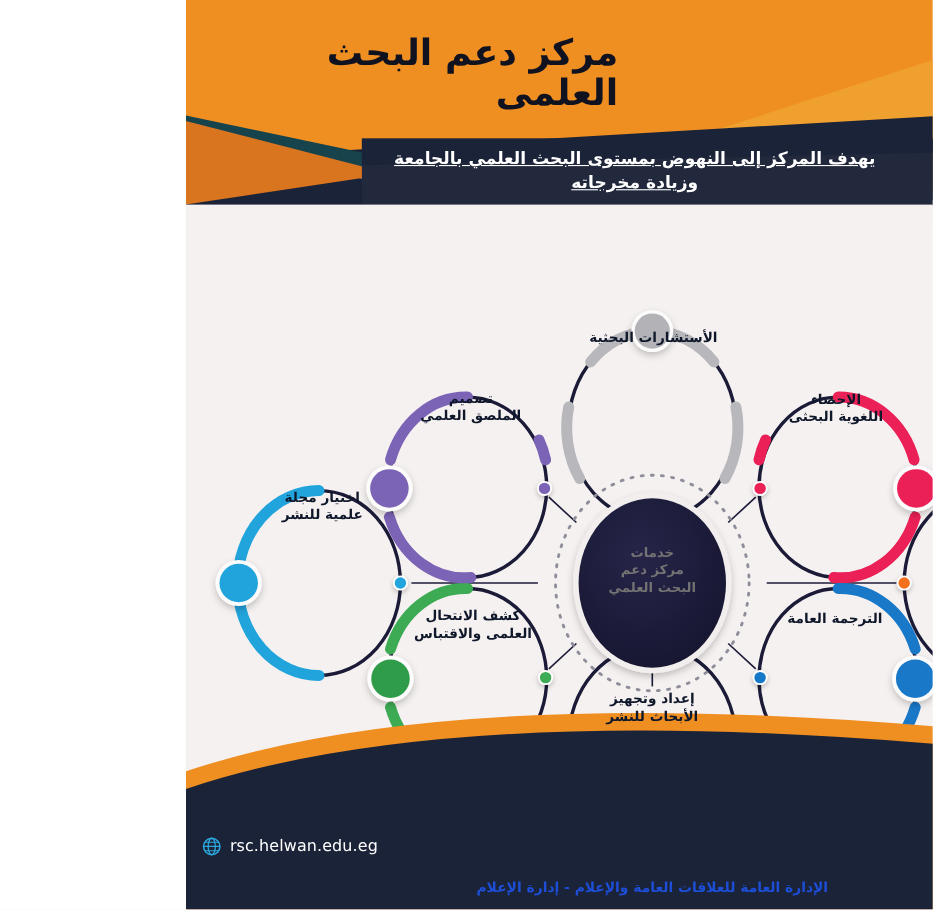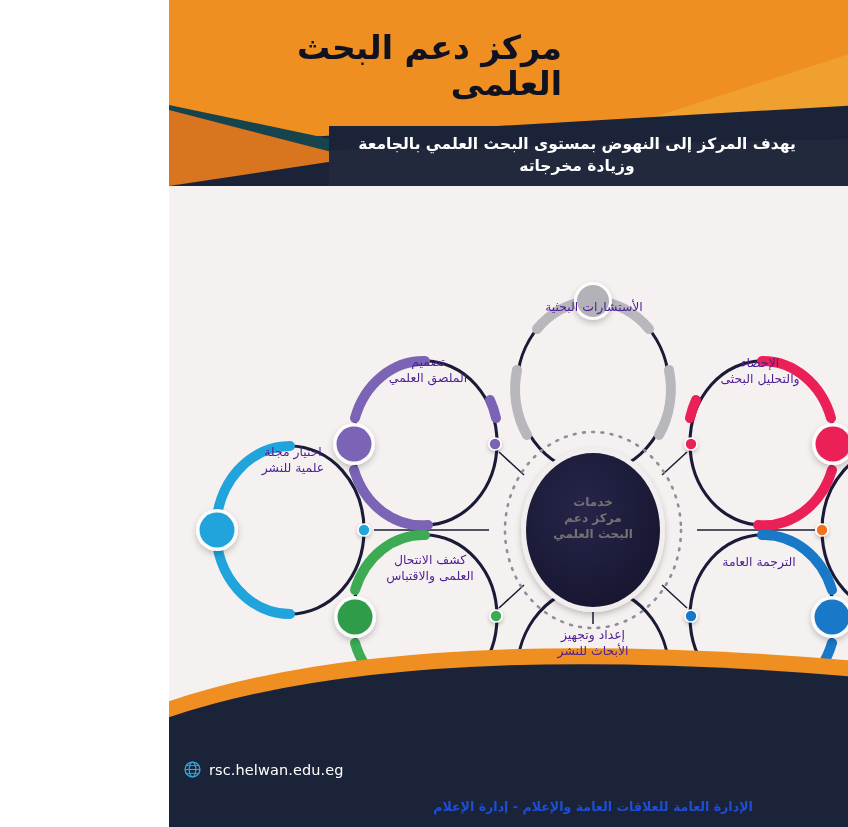--- a/index.html
+++ b/index.html
@@ -39,41 +39,42 @@
     position:absolute;
     left:168px;top:133px;
     width:480px;
     text-align:center;
     color:#ffffff;
     font-size:15.5px;
     font-weight:bold;
     line-height:1.42;
     direction:rtl;
     z-index:6;
+    text-decoration:underline;
   }
 
   
   .logo{
     position:absolute;right:12px;top:14px;
     width:106px;height:108px;z-index:7;
   }
 
   
   .body-area{
     position:absolute;left:0;top:180px;width:848px;height:600px;
   }
   .diagram{position:absolute;left:0;top:0;}
 
   
   .lbl{
     position:absolute;
     direction:rtl;
     text-align:center;
-    color:#4c1d95;
-    font-weight:normal;
+    color:#0f172a;
+    font-weight:bold;
     font-size:12.4px;
     line-height:1.28;
     white-space:pre-line;
     z-index:9;
     pointer-events:none;
   }
   .ctr-lbl{
     position:absolute;
     direction:rtl;text-align:center;
     color:#737373;font-weight:bold;
@@ -264,21 +265,21 @@
       </g>
     </svg>
 
     <div class="ctr-lbl" style="left:354px;top:315px;width:140px;">خدمات
 مركز دعم
 البحث العلمي</div>
 
     <div class="lbl" style="left:350px;top:119px;width:150px;">الأستشارات البحثية</div>
 
     <div class="lbl" style="left:526px;top:175px;width:130px;">الإحصاء
-والتحليل البحثى</div>
+اللغوية البحثى</div>
 
 
     <div class="lbl" style="left:520px;top:374px;width:140px;">الترجمة العامة</div>
 
     <div class="lbl" style="left:191px;top:372px;width:140px;">كشف الانتحال
 العلمى والاقتباس</div>
 
     <div class="lbl" style="left:352px;top:447px;width:144px;">إعداد وتجهيز
 الأبحاث للنشر</div>
 

